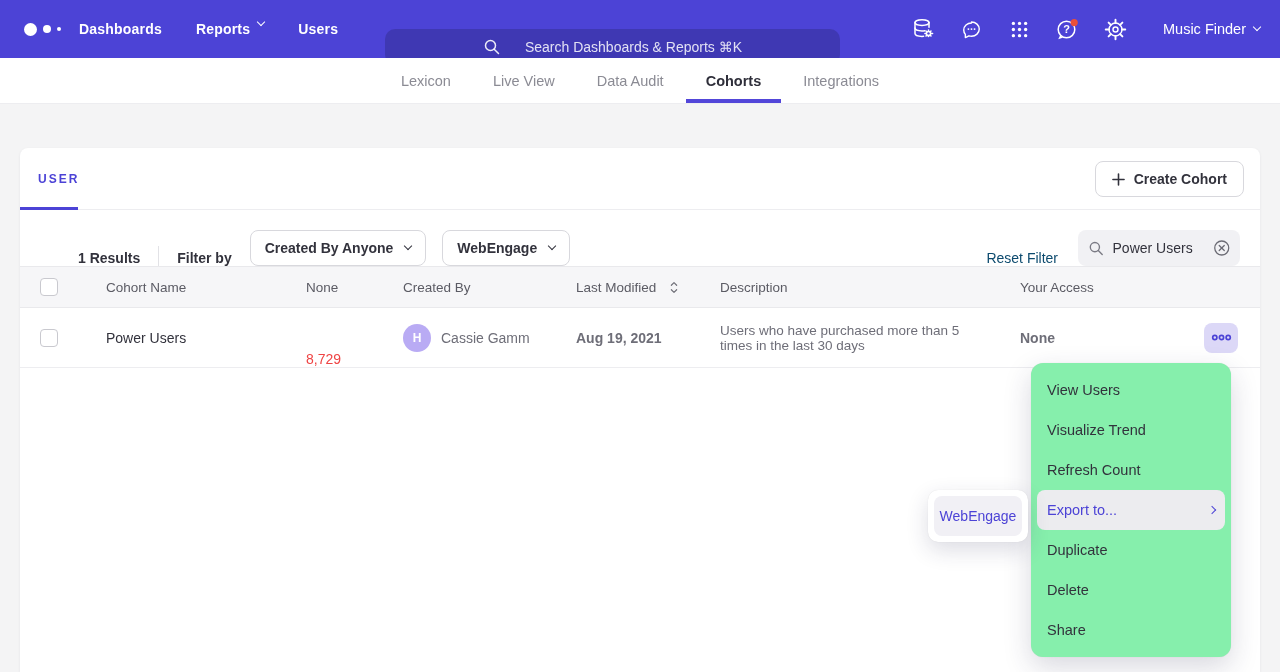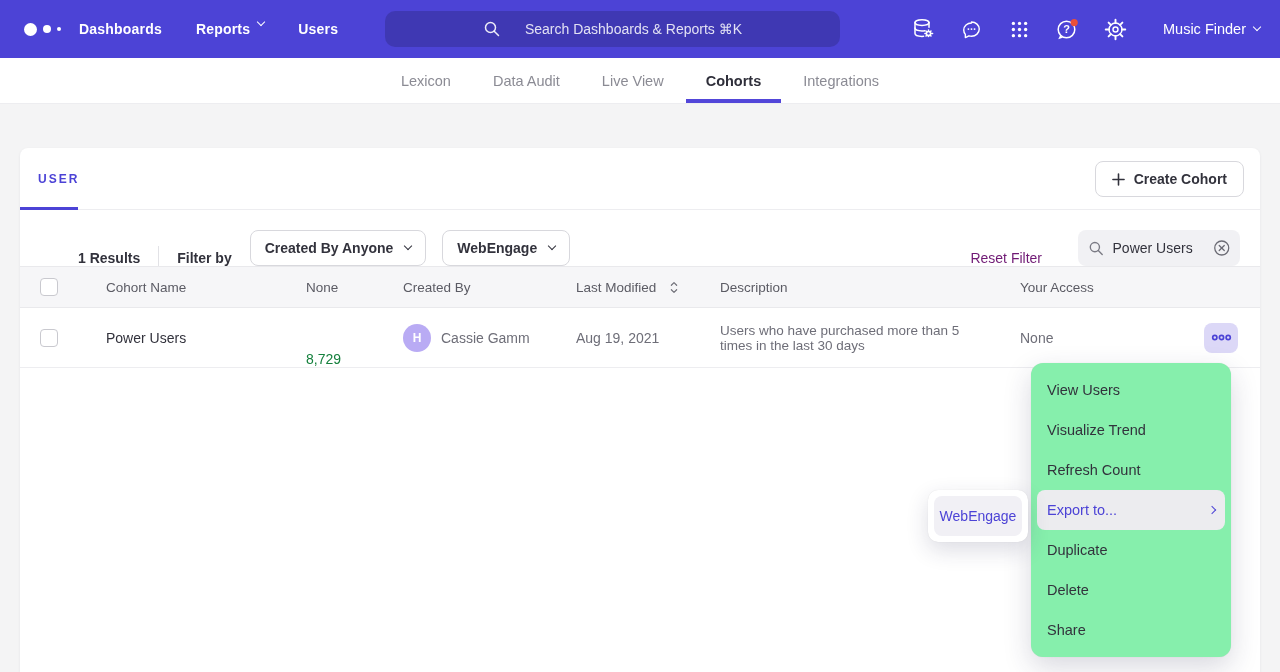--- a/index.html
+++ b/index.html
@@ -23,21 +23,21 @@
   .logo .d3{width:4px;height:4px;border-radius:50%;background:#fff;}
   .nav-links { display:flex; align-items:center; gap:34px; }
   .nav-link { font-size:14px; font-weight:700; letter-spacing:.2px; cursor:pointer; display:flex; }
   .chev {
     display:inline-block; width:6px; height:6px;
     border-right:1.6px solid currentColor; border-bottom:1.6px solid currentColor;
     transform:rotate(45deg); margin-left:8px; position:relative; top:-2px;
   }
   .chev-right { transform:rotate(-45deg); top:0; margin-left:0; }
   .global-search {
-    position:absolute; left:385px; top:11px; width:455px; height:36px;
+    position:absolute; left:385px; top:29px; width:455px; height:36px;
     background:rgba(0,0,0,0.16); border-radius:10px;
     display:flex; align-items:center; justify-content:center; gap:24px;
     color:rgba(255,255,255,0.85); font-size:14px; cursor:text;
   }
   .nav-right { margin-left:auto; display:flex; align-items:center; gap:24px; }
   .nav-icon { width:24px; height:24px; position:relative; cursor:pointer; display:flex; align-items:center; justify-content:center; }
   .project-switcher { display:flex; align-items:center; font-size:14.5px; font-weight:400; margin-left:12px; cursor:pointer; }
 
   
   .tabs-bar {
@@ -76,21 +76,21 @@
   .results-count { font-size:14px; font-weight:700; }
   .v-divider { width:1px; height:20px; background:#e2e2e6; margin:0 18px; }
   .filter-by { font-size:14px; font-weight:700; margin-right:18px; }
   .dropdown-btn {
     height:36px; border:1px solid #d8d8dd; border-radius:8px; background:#fff;
     display:flex; align-items:center; padding:0 14px; gap:4px;
     font-size:14px; font-weight:700; color:#32323c; cursor:pointer; margin-right:16px;
     font-family:"Liberation Sans", sans-serif;
   }
   .spacer { flex:1; }
-  .reset-filter { color:#701a75; font-size:14px; cursor:pointer; margin-right:36px; }
+  .reset-filter { color:#0c4a6e; font-size:14px; cursor:pointer; margin-right:20px; }
   .table-search {
     width:162px; height:36px; background:#f1f1f4; border-radius:8px;
     display:flex; align-items:center; padding:0 10px; gap:8px;
   }
   .table-search input {
     border:none; background:transparent; outline:none; width:92px;
     font-size:14px; color:#32323c; font-family:"Liberation Sans", sans-serif;
   }
 
   
@@ -106,28 +106,28 @@
   }
   .cell { padding-left:22px; }
   .cb-cell { display:flex; justify-content:center; }
   .checkbox {
     width:18px; height:18px; border:1px solid #c9c9cf; border-radius:4px;
     background:#fff; cursor:pointer; margin-left:-6px;
   }
   .sort-wrap { display:inline-flex; align-items:center; gap:14px; cursor:pointer; }
   .trow { height:60px; border-bottom:1px solid #ededf0; background:#fff; }
   .cohort-name { font-size:14px; color:#32323c; }
-  .count-val { font-size:14px; color:#15803d;margin-top:42px; }
+  .count-val { font-size:14px; color:#ef4444;margin-top:42px; }
   .creator { display:flex; align-items:center; gap:10px; color:#6e6e78; font-size:14px; }
   .avatar {
     width:28px; height:28px; border-radius:50%; background:#b9abf4;
     color:#fff; font-size:12px; font-weight:700;
     display:flex; align-items:center; justify-content:center; flex:0 0 28px;
   }
-  .muted { color:#6e6e78; font-size:14px; }
+  .muted { color:#6e6e78; font-size:14px;font-weight:bold; }
   .desc { color:#6e6e78; font-size:13.5px; line-height:15px; max-width:252px; }
   .more-btn {
     width:34px; height:30px; border:none; border-radius:8px; background:#dcd8f7;
     display:flex; align-items:center; justify-content:center; cursor:pointer;
   }
 
   
   .context-menu {
     position:absolute; left:1031px; top:363px; width:200px;
     background:#86efac; border-radius:12px; padding:7px 6px;
@@ -236,24 +236,24 @@
       <span class="chev"></span>
     </span>
   </div>
 </div>
 
 <div class="tabs-bar">
   <div class="tab">
       <span>Lexicon</span>
     </div>
   <div class="tab">
+      <span>Live View</span>
+    </div>
+  <div class="tab">
       <span>Data Audit</span>
-    </div>
-  <div class="tab">
-      <span>Live View</span>
     </div>
   <div class="tab active">
       <span>Cohorts</span>
     </div>
   <div class="tab">
       <span>Integrations</span>
     </div>
 </div>
 
 <div class="card">

